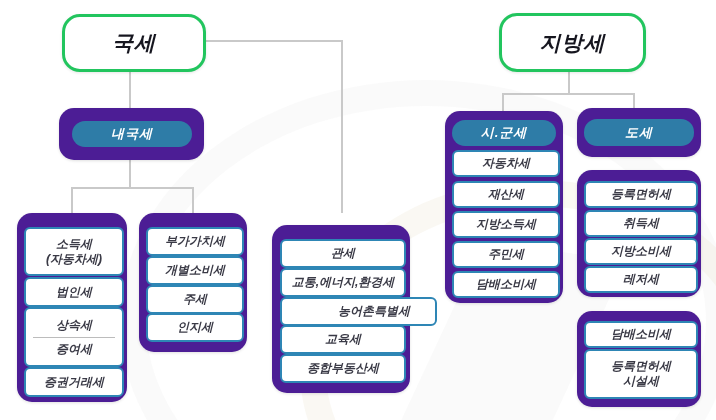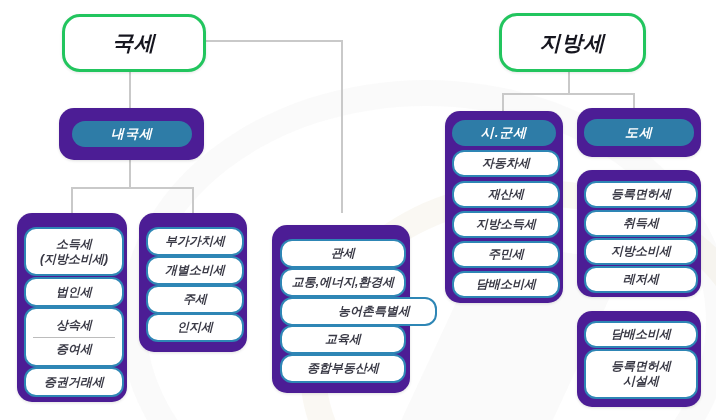--- a/index.html
+++ b/index.html
@@ -44,21 +44,21 @@
   
   .pill{
     position:absolute;background:#2e7ca7;border-radius:13px;
     display:flex;align-items:center;justify-content:center;
     color:#ffffff;font-size:13px;font-weight:bold;font-style:italic;
     letter-spacing:1px;
   }
 
   
   .item{
-    position:absolute;background:#ffffff;border:2px solid #2e86b5;border-radius:12px;
+    position:absolute;background:#ffffff;border:2px solid #2e86b5;border-radius:6px;
     display:flex;flex-direction:column;align-items:center;justify-content:center;
     font-size:12px;font-weight:bold;font-style:italic;color:#3a3a46;
     text-align:center;line-height:1.25;
   }
   .item .divider{
     width:82px;height:1px;background:#bcbcbc;margin:4px 0;
   }
 </style>
 </head>
 <body>
@@ -90,21 +90,21 @@
 
   <div class="panel" style="left:59px;top:108px;width:145px;height:52px;">
     <div class="pill" style="left:13px;top:13px;width:120px;height:26px;">
       <span>내국세</span>
     </div>
   </div>
 
   <div class="panel" style="left:17px;top:213px;width:110px;height:189px;">
     <div class="item" style="left:7px;top:14px;width:96px;height:45px;text-align:center;">
       <span>소득세</span>
-      <span>(지방소비세)</span>
+      <span>(자동차세)</span>
     </div>
     <div class="item" style="left:7px;top:64px;width:96px;height:26px;">
       <span>법인세</span>
     </div>
     <div class="item" style="left:7px;top:94px;width:96px;height:56px;">
       <span>상속세</span>
       <span class="divider"></span>
       <span>증여세</span>
     </div>
     <div class="item" style="left:7px;top:154px;width:96px;height:26px;">

